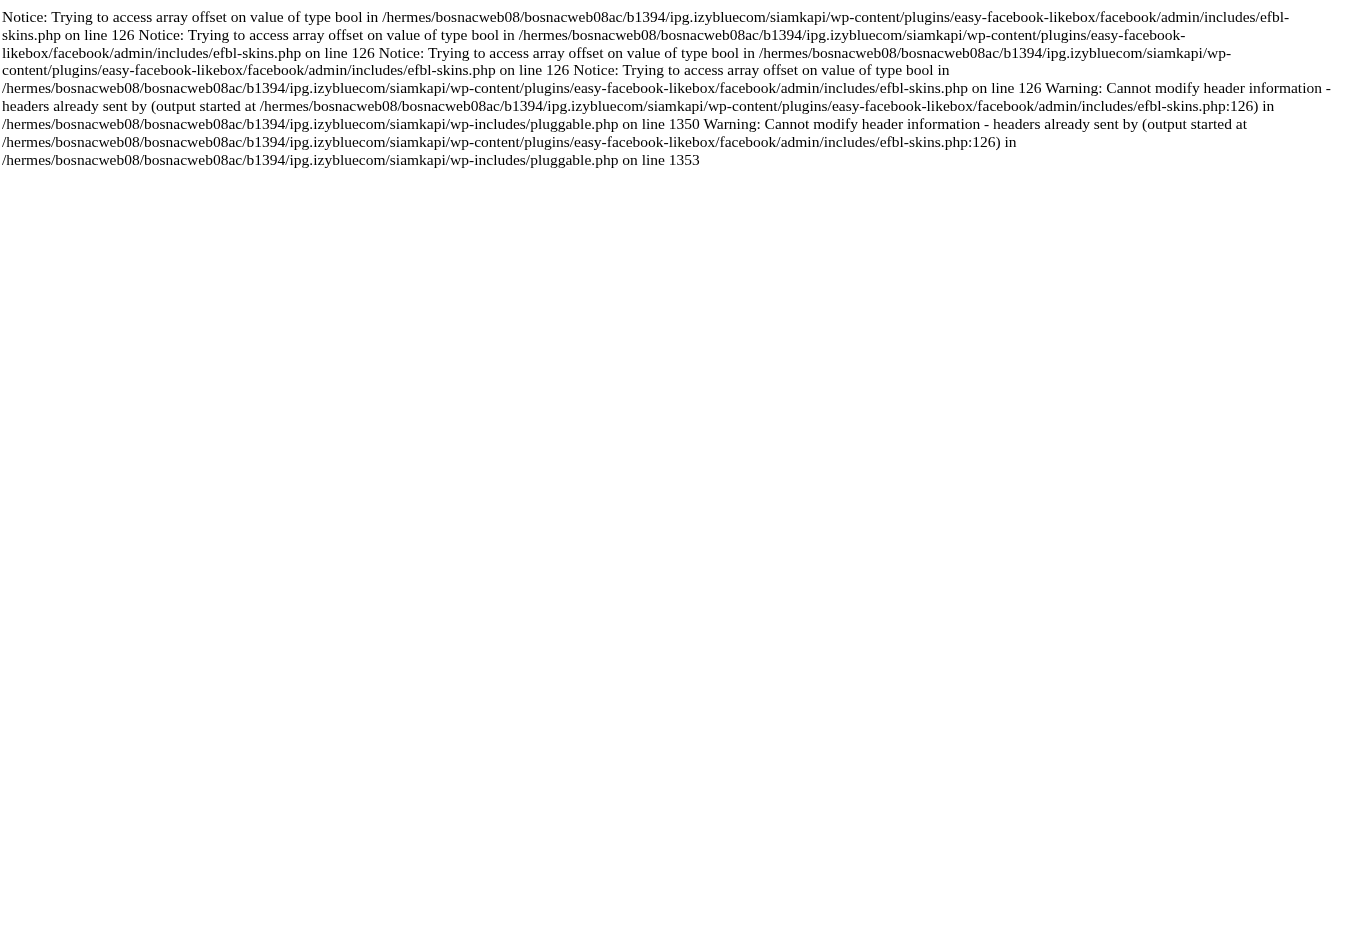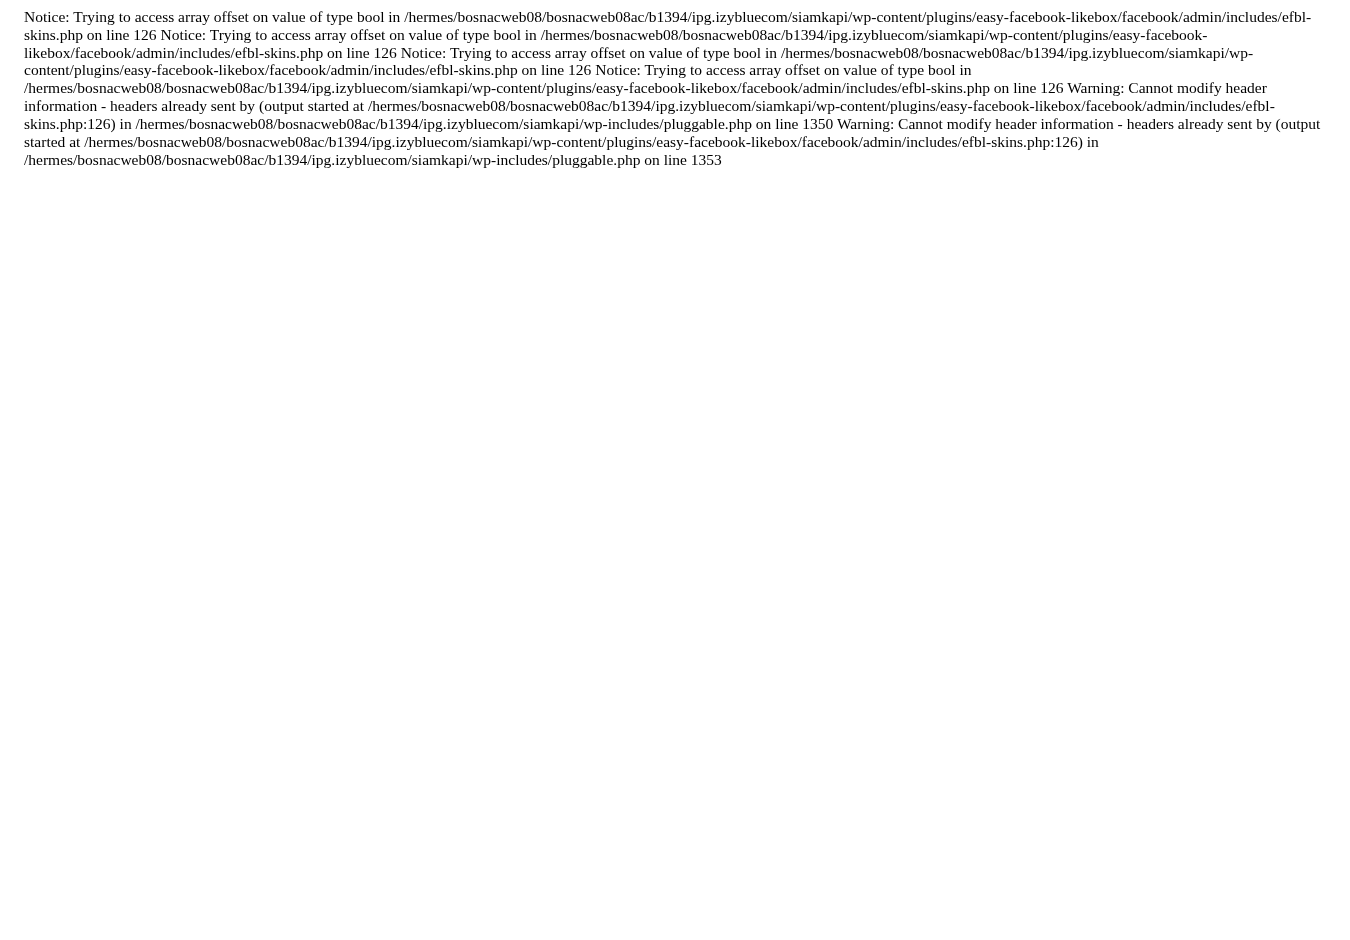--- a/index.html
+++ b/index.html
@@ -7,21 +7,21 @@
     padding: 0;
     background: #ffffff;
   }
   body {
     width: 1350px;
     height: 940px;
     font-family: "Liberation Serif", "DejaVu Serif", serif;
     color: #000000;
   }
   #error-log {
-    padding: 8px 10px 0 24px;
+    padding: 8px 10px 0 2px;
     font-size: 15.5px;
     line-height: 1.15;
     text-align: left;
     word-wrap: break-word;
     overflow-wrap: break-word;
   }
   #error-log .msg {
     display: inline;
   }
   #error-log .msg::after {

